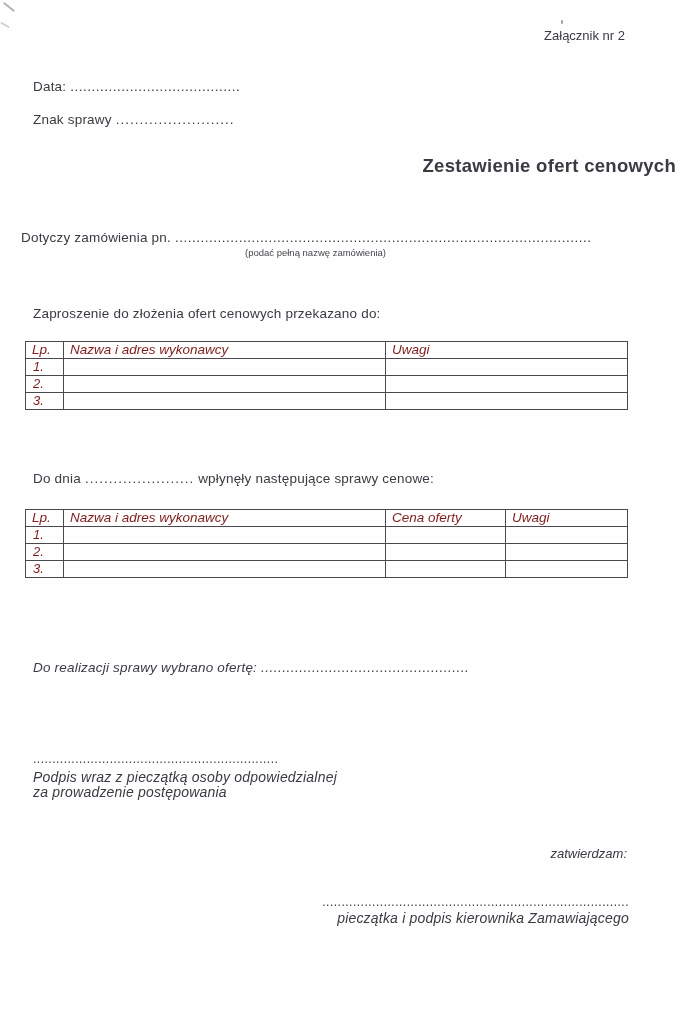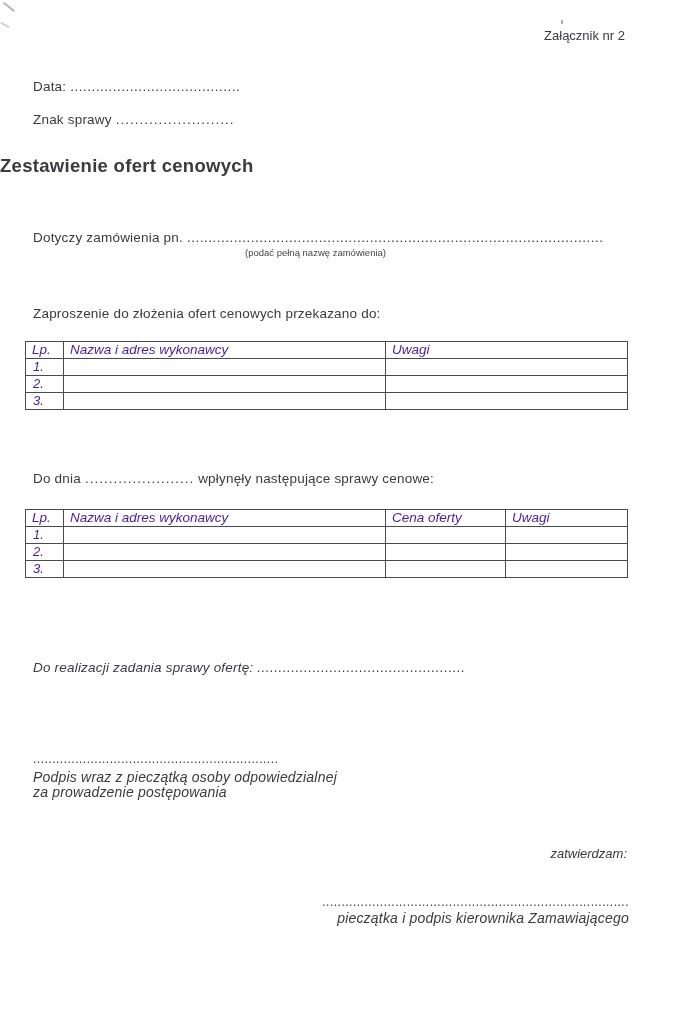--- a/index.html
+++ b/index.html
@@ -10,33 +10,33 @@
     background:#fefefe;
     font-family:"Liberation Sans","DejaVu Sans",sans-serif;
     color:#3a3a42;
     overflow:hidden;
   }
   .abs{position:absolute;white-space:nowrap;}
   .txt{font-size:13.5px;letter-spacing:.2px;}
   .small-hint{font-size:9.5px;color:#45454d;}
   .title{
     left:0;top:155px;width:676px;
-    text-align:left;
+    text-align:right;
     font-size:18.5px;font-weight:bold;letter-spacing:.3px;
   }
   .attach{top:28px;right:68px;font-size:13px;}
   .dots{letter-spacing:1px;}
   .dots-tight{letter-spacing:.5px;}
   .italic{font-style:italic;}
   table.frm{
     border-collapse:collapse;
     table-layout:fixed;
     width:603px;
     font-size:13px;
-    color:#4c1d95;
+    color:#7f1d1d;
   }
   table.frm td{
     border:1px solid #4a4a4e;
     height:15px;
     padding:0 3px 1px 5px;
     overflow:hidden;
   }
   table.frm{border:1.5px solid #434347;}
   table.frm .hdr{font-style:italic;font-size:13.5px;padding-left:6px;}
   table.frm .lp{font-style:italic;padding-left:7px;}
@@ -65,21 +65,21 @@
     <span class="dots-tight">........................................</span>
   </div>
 
   <div class="abs txt" style="left:33px;top:112px;">
     <span>Znak sprawy</span>
     <span class="dots">.........................</span>
   </div>
 
   <div class="abs title">Zestawienie ofert cenowych</div>
 
-  <div class="abs txt" style="left:33px;top:230px;text-align:center;">
+  <div class="abs txt" style="left:21px;top:230px;text-align:center;">
     <span>Dotyczy zamówienia pn.</span>
     <span class="dots-tight">..................................................................................................</span>
   </div>
   <div class="abs small-hint" style="left:245px;top:247px;">(podać pełną nazwę zamówienia)</div>
 
   <div class="abs txt" style="left:33px;top:306px;text-align:right;">Zaproszenie do złożenia ofert  cenowych  przekazano do:</div>
 
   <table class="frm abs" style="left:25px;top:341px;">
     <colgroup>
         <col style="width:38px">
@@ -145,21 +145,21 @@
       <tr>
         <td class="lp">3.</td>
         <td></td>
         <td></td>
         <td></td>
       </tr>
     </tbody>
   </table>
 
   <div class="abs txt italic" style="left:33px;top:660px;">
-    <span>Do realizacji zadania sprawy ofertę:</span>
+    <span>Do realizacji sprawy wybrano ofertę:</span>
     <span class="dots-tight">.................................................</span>
   </div>
 
   <div class="abs txt dots-tight" style="left:33px;top:752px;font-size:12px;">................................................................</div>
   <div class="abs sig-caption" style="left:33px;top:770px;">Podpis wraz z pieczątką osoby  odpowiedzialnej</div>
   <div class="abs sig-caption" style="left:33px;top:785px;">za prowadzenie  postępowania</div>
 
   <div class="abs approve" style="right:66px;top:846px;">zatwierdzam:</div>
   <div class="abs txt dots-tight" style="right:64px;top:895px;font-size:12px;">................................................................................</div>
   <div class="abs sig-caption" style="right:64px;top:911px;text-align:center;">pieczątka i podpis kierownika Zamawiającego</div>

